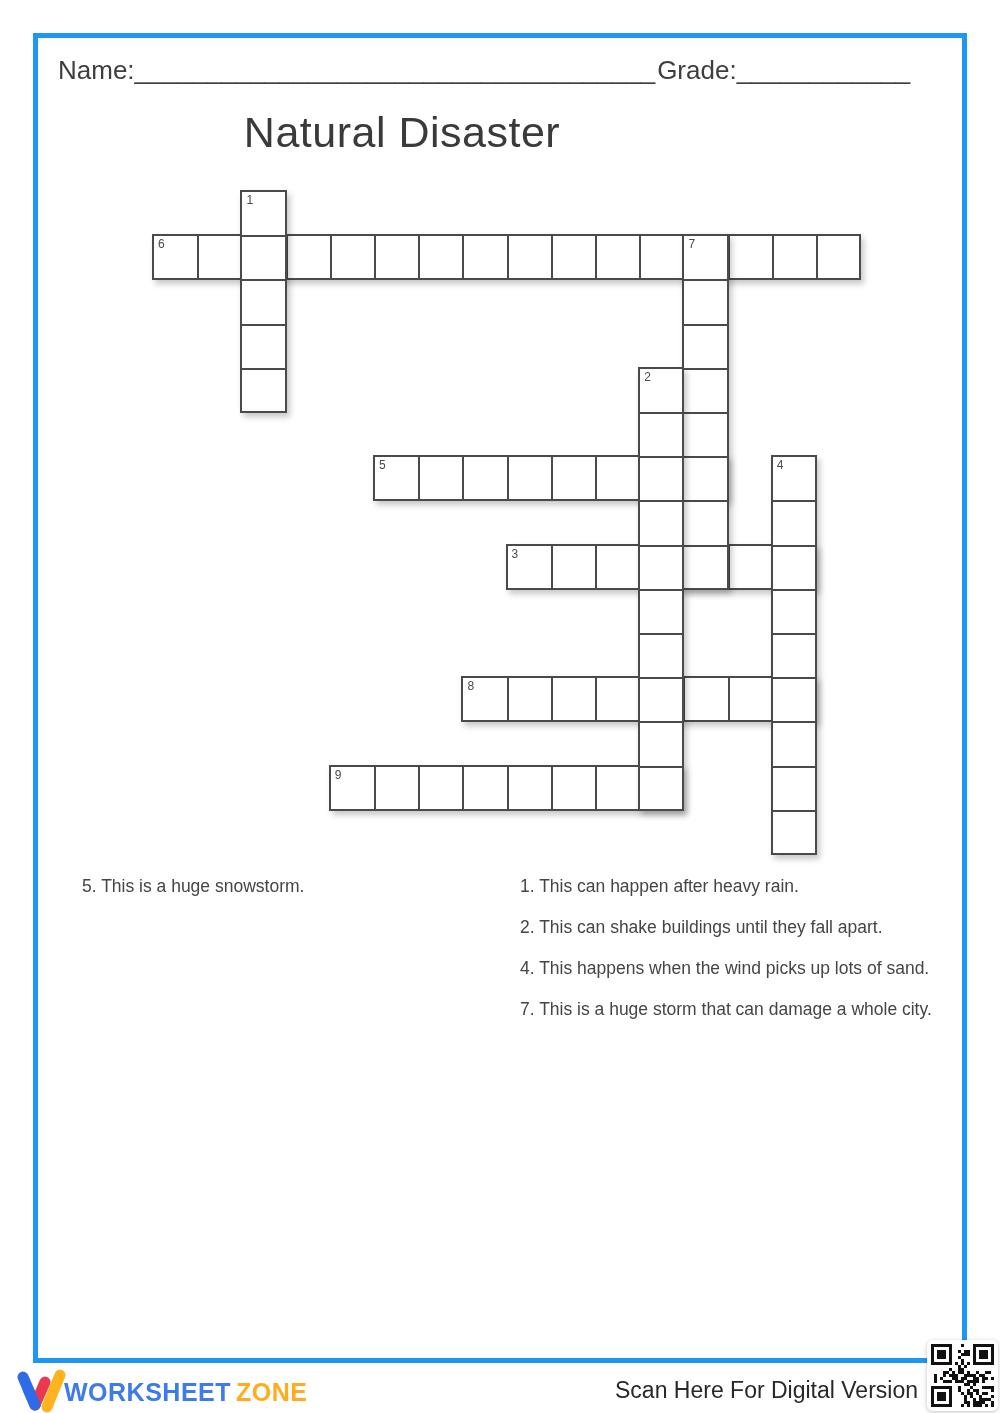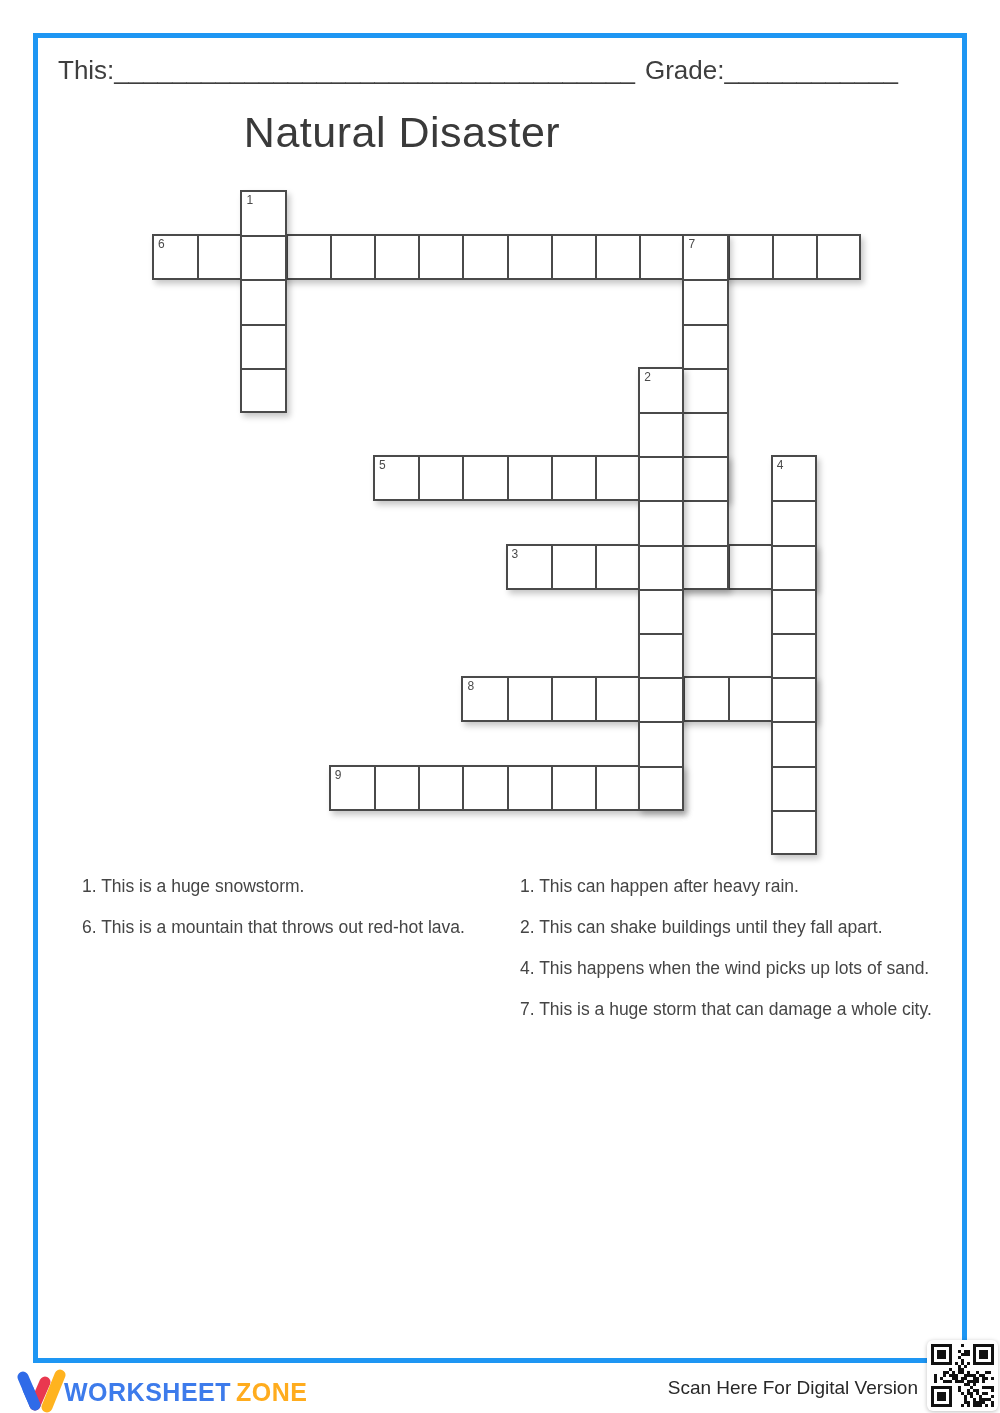--- a/index.html
+++ b/index.html
@@ -3,21 +3,21 @@
 <meta charset="utf-8">
 <style>
   html,body{margin:0;padding:0;background:#fff;}
   .page{position:relative;width:1000px;height:1413px;background:#fff;overflow:hidden;
         font-family:"Liberation Sans", sans-serif;}
   .frame{position:absolute;left:33px;top:33px;width:934px;height:1330px;
          border:5px solid #1E96F3;box-sizing:border-box;}
   .nameline{position:absolute;left:58px;top:55px;font-size:26px;color:#3e3e3e;
             white-space:nowrap;letter-spacing:0;}
   .nameline .blank{color:#3e3e3e;}
-  .nameline .grade-lbl{margin-left:10px;}
+  .nameline .grade-lbl{margin-left:2px;}
   .title{position:absolute;left:0;top:108px;width:804px;text-align:center;
          font-size:43px;font-weight:500;color:#3a3a3a;letter-spacing:.5px;}
   
   .grid{position:absolute;left:152px;top:190px;width:708px;height:664px;}
   .word{position:absolute;background:#fff;border:2px solid #4a4a4a;box-sizing:border-box;
         box-shadow:3px 4px 6px rgba(0,0,0,.22);}
   .sep{position:absolute;background:#4a4a4a;}
   .sep.v{top:0;bottom:0;width:2px;}
   .sep.h{left:0;right:0;height:2px;}
   .num{position:absolute;top:1px;left:4px;font-size:12px;color:#4a4a4a;line-height:14px;}
@@ -28,34 +28,34 @@
   .clues-header{font-size:20px;font-weight:bold;color:#272727;letter-spacing:1px;
                 margin:0 0 16px 0;}
   .clues-header .arrow{font-weight:normal;font-size:22px;margin-left:8px;letter-spacing:0;}
   .clue{font-size:17.5px;line-height:28px;color:#454545;margin:0 0 13px 0;}
   
   .brand{position:absolute;left:64px;top:1378px;font-size:25px;font-weight:bold;
          letter-spacing:.5px;white-space:nowrap;}
   .brand .b1{color:#3D7BEB;}
   .brand .b2{color:#FFAC1E;margin-left:5px;}
   .logo-mark{position:absolute;left:16px;top:1368px;}
-  .scan{position:absolute;right:82px;top:1377px;font-size:19px;color:#282828;}
+  .scan{position:absolute;right:82px;top:1377px;font-size:23px;color:#282828;}
   .qr-card{position:absolute;left:927px;top:1340px;width:71px;height:71px;background:#fff;
            border-radius:6px;box-shadow:0 1px 4px rgba(0,0,0,.25);display:flex;
            align-items:center;justify-content:center;z-index:5;}
 </style>
 </head>
 <body>
 
 <div class="page">
 
   <div class="frame"></div>
 
   <div class="nameline">
-    <span>This:</span><span class="blank">____________________________________</span><span class="grade-lbl">Grade:</span><span class="blank">____________</span>
+    <span>Name:</span><span class="blank">____________________________________</span><span class="grade-lbl">Grade:</span><span class="blank">____________</span>
   </div>
 
   <div class="title">Natural Disaster</div>
 
   <div class="grid" id="grid">
       <div class="word" style="left: 0px; top: 44.2px; width: 709.2px; height: 46.2px;">
         <div class="sep v" style="left: 43.2px;"></div>
         <div class="sep v" style="left: 87.4px;"></div>
         <div class="sep v" style="left: 131.6px;"></div>
         <div class="sep v" style="left: 175.8px;"></div>
@@ -148,22 +148,21 @@
         <div class="sep h" style="top: 220px;"></div>
         <div class="sep h" style="top: 264.2px;"></div>
         <div class="sep h" style="top: 308.4px;"></div>
         <div class="sep h" style="top: 352.6px;"></div>
         <span class="num">4</span>
       </div>
     </div>
 
   <div class="clues-col across">
     <div>
-        <p class="clue">1. This is a huge snowstorm.</p>
-        <p class="clue">6. This is a mountain that throws out red-hot lava.</p>
+        <p class="clue">5. This is a huge snowstorm.</p>
       </div>
   </div>
 
   <div class="clues-col down">
     <div>
         <p class="clue">1. This can happen after heavy rain.</p>
         <p class="clue">2. This can shake buildings until they fall apart.</p>
         <p class="clue">4. This happens when the wind picks up lots of sand.</p>
         <p class="clue">7. This is a huge storm that can damage a whole city.</p>
       </div>

